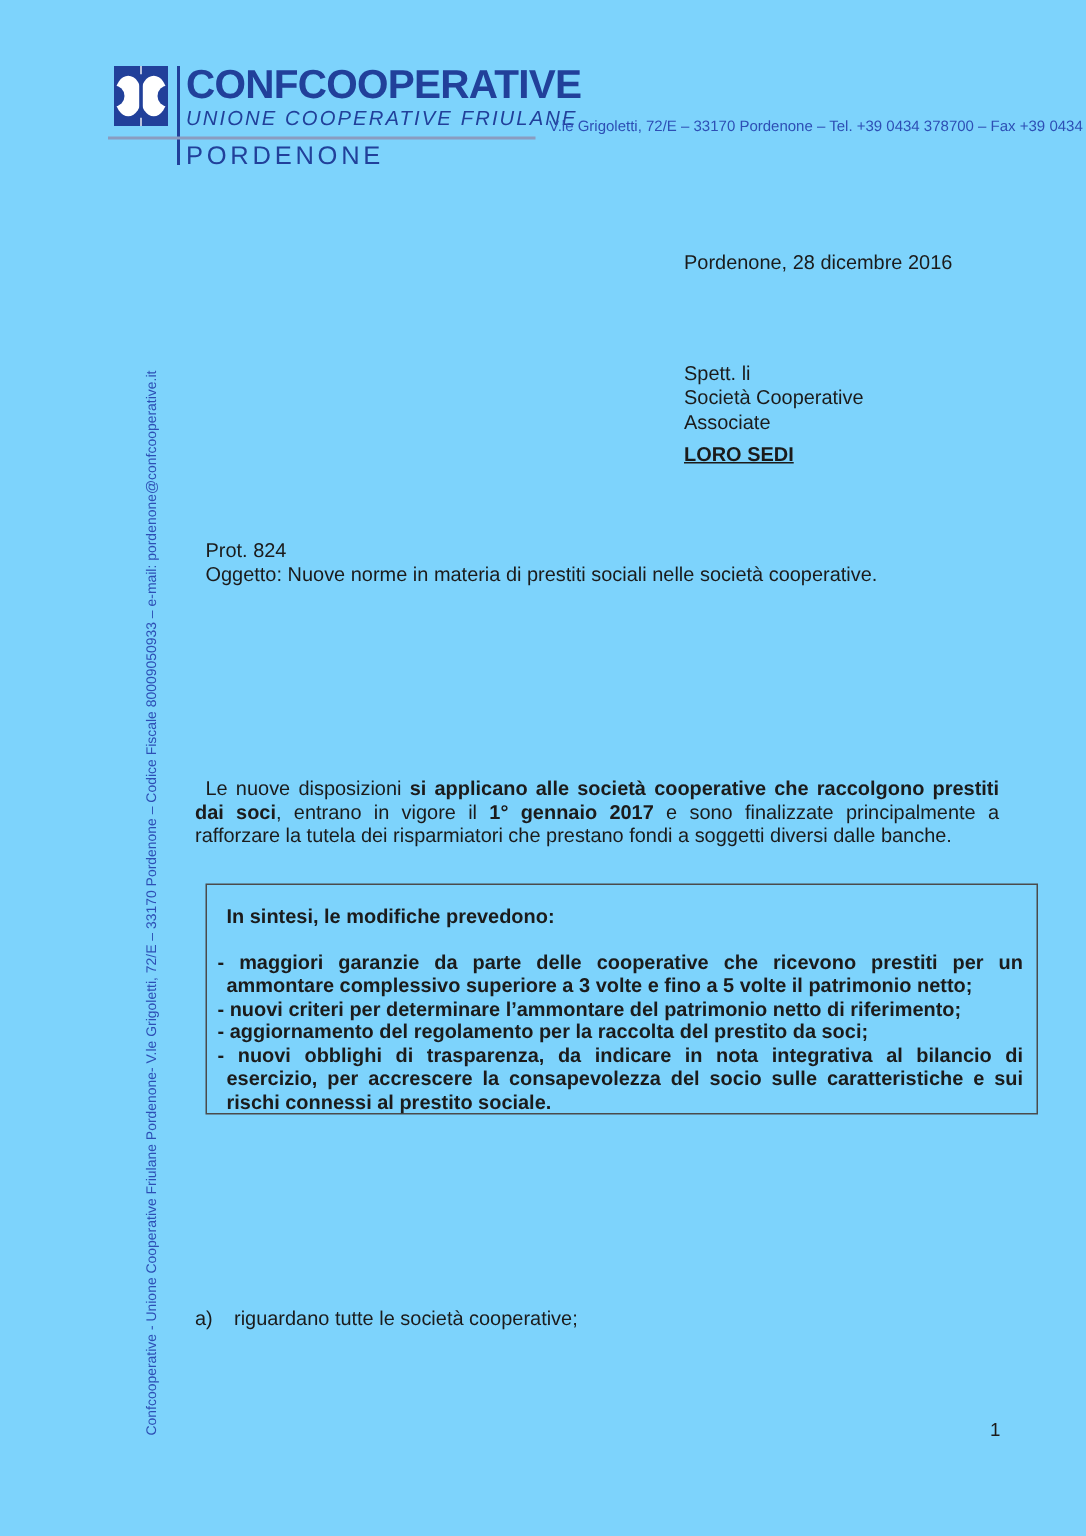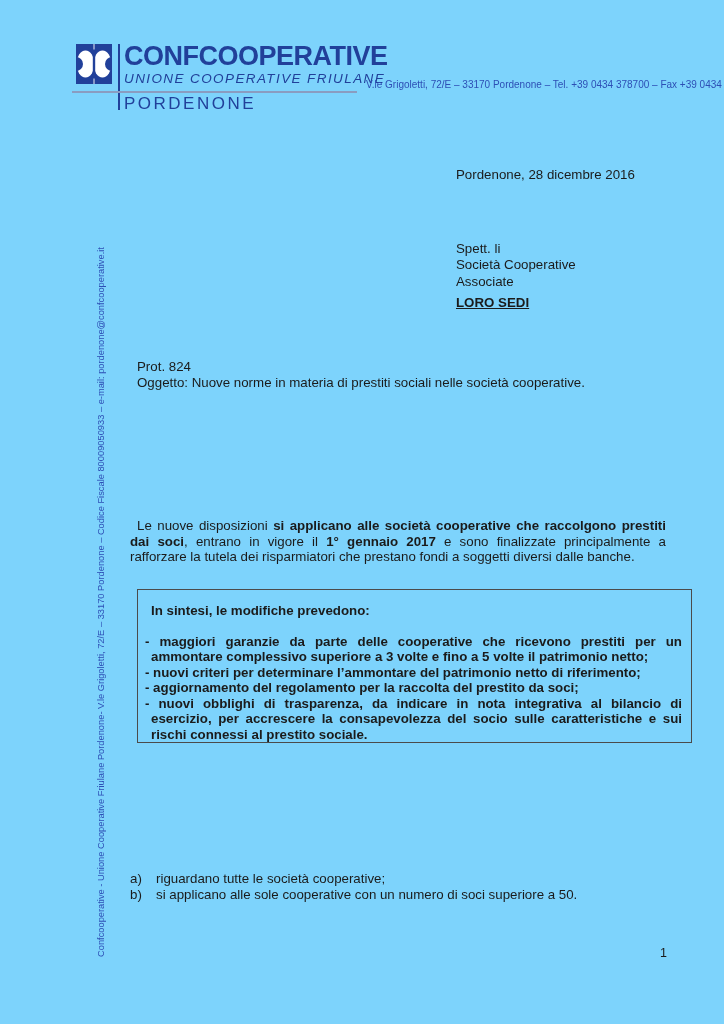--- a/index.html
+++ b/index.html
@@ -103,19 +103,16 @@
     <p class="box-item">- maggiori garanzie da parte delle cooperative che ricevono prestiti per un ammontare complessivo superiore a 3 volte e fino a 5 volte il patrimonio netto;</p>
     <p class="box-item">- nuovi criteri per determinare l’ammontare del patrimonio netto di riferimento;</p>
     <p class="box-item">- aggiornamento del regolamento per la raccolta del prestito da soci;</p>
     <p class="box-item">- nuovi obblighi di trasparenza, da indicare in nota integrativa al bilancio di esercizio, per accrescere la consapevolezza del socio sulle caratteristiche e sui rischi connessi al prestito sociale.</p>
   </div>
 
 
   <div class="abs ab-item ab-a">
     <span class="ab-label">a)</span><span>riguardano tutte le società cooperative;</span>
   </div>
-  <div class="abs ab-item ab-b">
-    <span class="ab-label">b)</span><span>si applicano alle sole cooperative con un numero di soci superiore a 50.</span>
-  </div>
 
   <div class="abs page-number">1</div>
 
 </div>
 
 </body></html>

